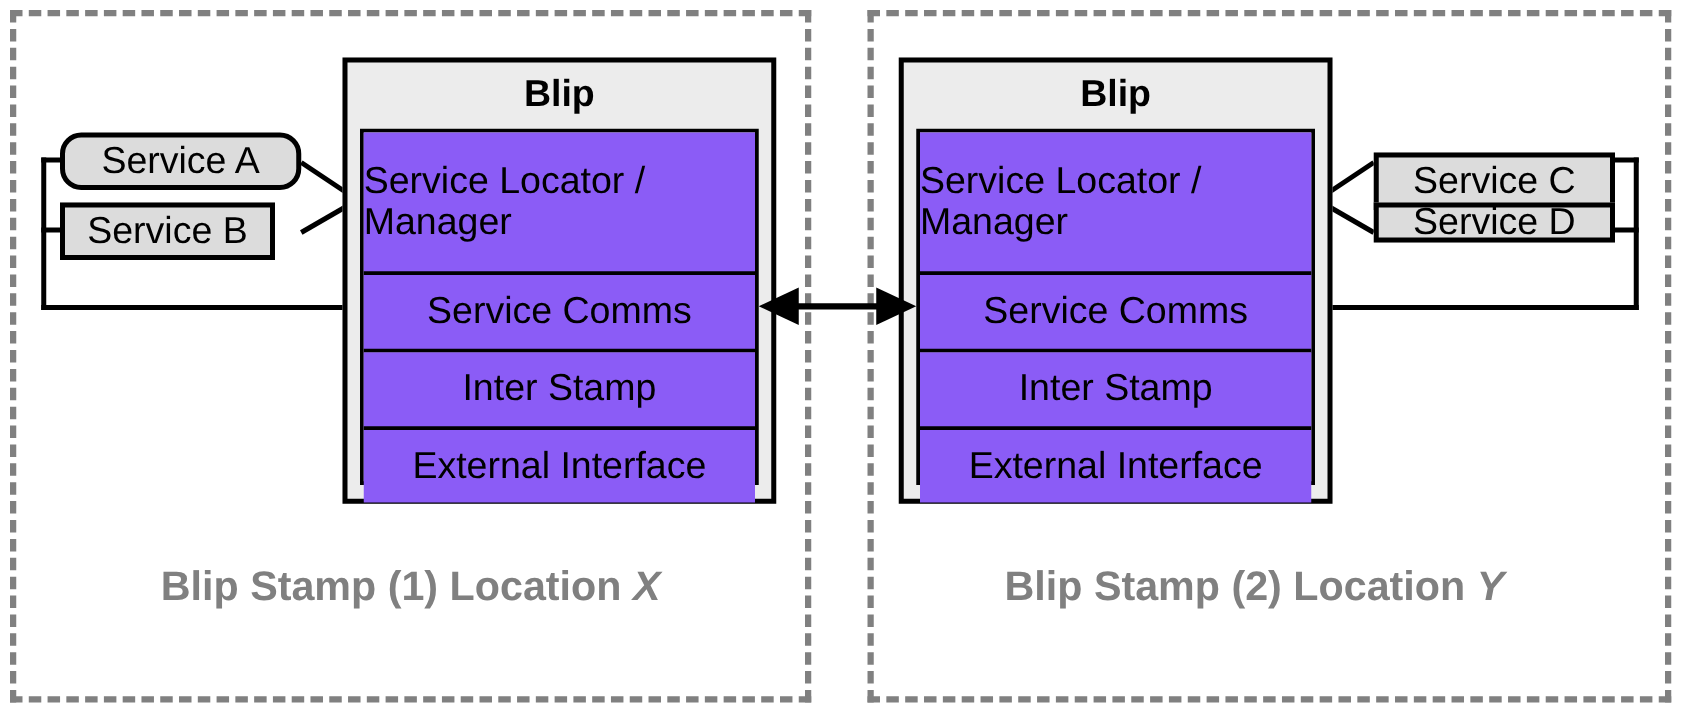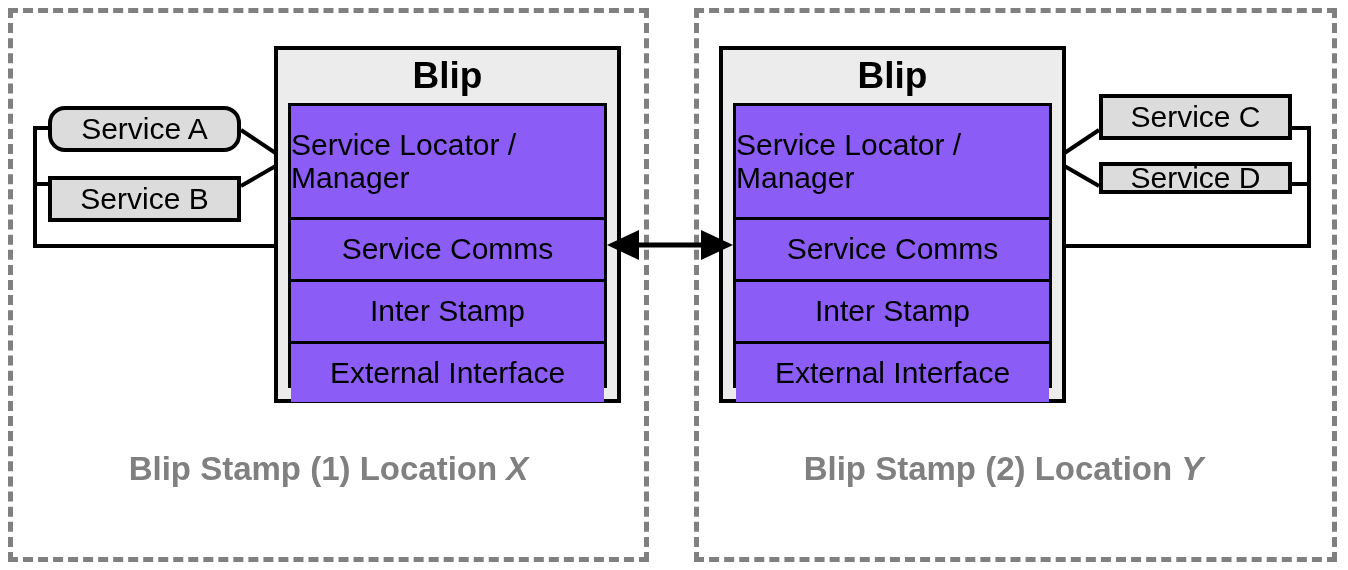--- a/index.html
+++ b/index.html
@@ -48,21 +48,21 @@
   }
   .blip-title {
     position: absolute;
     left: 0;
     right: 0;
     top: 0;
     height: 52px;
     line-height: 52px;
     text-align: center;
     font-weight: bold;
-    font-size: 37px;
+    font-size: 30px;
     color: #000000;
   }
   .blip-rows {
     position: absolute;
     left: 10px;
     right: 10px;
     top: 53px;
     bottom: 11px;
     box-sizing: border-box;
     border: 3px solid #000000;
@@ -134,21 +134,21 @@
   </svg>
 
   <div class="wire-v" style="left:33px; top:126px; height:122px;"></div>
   <div class="wire-h" style="left:33px; top:126px; width:17px;"></div>
   <div class="wire-h" style="left:33px; top:182px; width:17px;"></div>
   <div class="wire-h" style="left:33px; top:244px; width:252px;"></div>
 
   <div class="service-box" style="left:48px; top:106px; width:193px; height:46px;border-radius:17px;">
     <span>Service A</span>
   </div>
-  <div class="service-box" style="left:48px; top:176px; width:193px; height:46px;">
+  <div class="service-box" style="left:48px; top:162px; width:172px; height:46px;">
     <span>Service B</span>
   </div>
 
   <div class="blip-box" style="left:274px; top:46px; width:347px; height:357px;">
     <div class="blip-title">Blip</div>
     <div class="blip-rows">
       <div class="blip-row row-tall">Service Locator / Manager</div>
       <div class="blip-row row-std">Service Comms</div>
       <div class="blip-row row-std">Inter Stamp</div>
       <div class="blip-row row-last">External Interface</div>
@@ -168,21 +168,21 @@
 
     <polyline points="1099,186 1054,160" fill="none" stroke="#000" stroke-width="4"></polyline>
     <polygon points="1054,145 1054,176 1040,160" fill="#000"></polygon>
   </svg>
 
   <div class="wire-v" style="left:1307px; top:126px; height:122px;"></div>
   <div class="wire-h" style="left:1291px; top:126px; width:20px;"></div>
   <div class="wire-h" style="left:1291px; top:182px; width:20px;"></div>
   <div class="wire-h" style="left:1057px; top:244px; width:254px;"></div>
 
-  <div class="service-box" style="left:1099px; top:94px; width:193px; height:46px;">
+  <div class="service-box" style="left:1099px; top:122px; width:193px; height:46px;">
     <span>Service C</span>
   </div>
   <div class="service-box" style="left:1099px; top:162px; width:193px; height:32px;">
     <span>Service D</span>
   </div>
 
   <div class="blip-box" style="left:719px; top:46px; width:347px; height:357px;">
     <div class="blip-title">Blip</div>
     <div class="blip-rows">
       <div class="blip-row row-tall">Service Locator / Manager</div>

